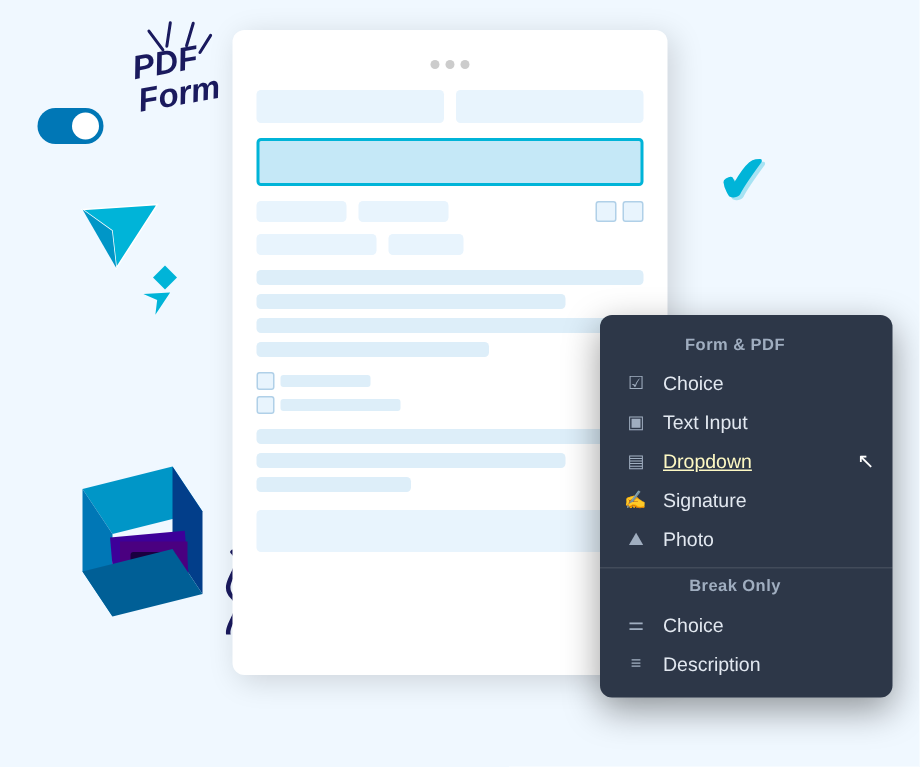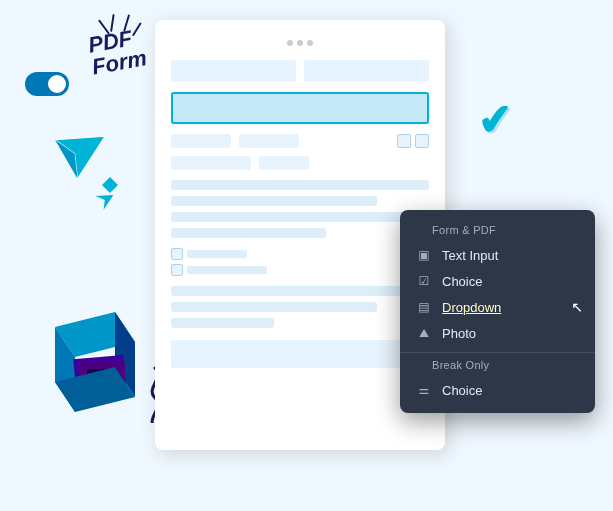--- a/index.html
+++ b/index.html
@@ -120,24 +120,25 @@
       background: #2d3748;
       border-radius: 8px;
       padding: 14px 0 10px 0;
       z-index: 30;
       box-shadow: 0 8px 24px rgba(0,0,0,0.4);
     }
 
     .menu-section-label {
       color: #a0aec0;
       font-size: 11px;
-      font-weight: 400;
-      padding: 0 16px 6px 32px;
+      font-weight: 700;
+      padding: 0 16px 6px 1px;
       text-transform: none;
       letter-spacing: 0.3px;
+      text-align: center;
     }
 
     .menu-item {
       display: flex;
       align-items: center;
       gap: 10px;
       padding: 5px 16px;
       cursor: pointer;
       color: #e2e8f0;
       font-size: 13px;
@@ -396,46 +397,54 @@
 
     <div class="bottom-input"></div>
   </div>
 
   <div class="blue-check">✔</div>
 
   <div class="dropdown-menu">
     <div class="menu-section-label">Form &amp; PDF</div>
 
     <div class="menu-item">
+      <span class="menu-icon icon-choice"></span>
+      <span class="item-label">Choice</span>
+    </div>
+
+    <div class="menu-item">
       <span class="menu-icon icon-text-input"></span>
       <span class="item-label">Text Input</span>
-    </div>
-
-    <div class="menu-item">
-      <span class="menu-icon icon-choice"></span>
-      <span class="item-label">Choice</span>
     </div>
 
     <div class="menu-item highlighted">
       <span class="menu-icon icon-dropdown"></span>
       <span class="item-label">Dropdown</span>
       <span class="cursor-icon">↖</span>
     </div>
 
+    <div class="menu-item">
+      <span class="menu-icon icon-signature"></span>
+      <span class="item-label">Signature</span>
+    </div>
 
     <div class="menu-item">
       <span class="menu-icon icon-photo"></span>
       <span class="item-label">Photo</span>
     </div>
 
     <div class="menu-divider"></div>
     <div class="menu-section-label">Break Only</div>
 
     <div class="menu-item">
       <span class="menu-icon icon-break"></span>
       <span class="item-label">Choice</span>
     </div>
 
+    <div class="menu-item">
+      <span class="menu-icon icon-description"></span>
+      <span class="item-label">Description</span>
+    </div>
 
 
   </div>
 
 </div>
 
 </body></html>

